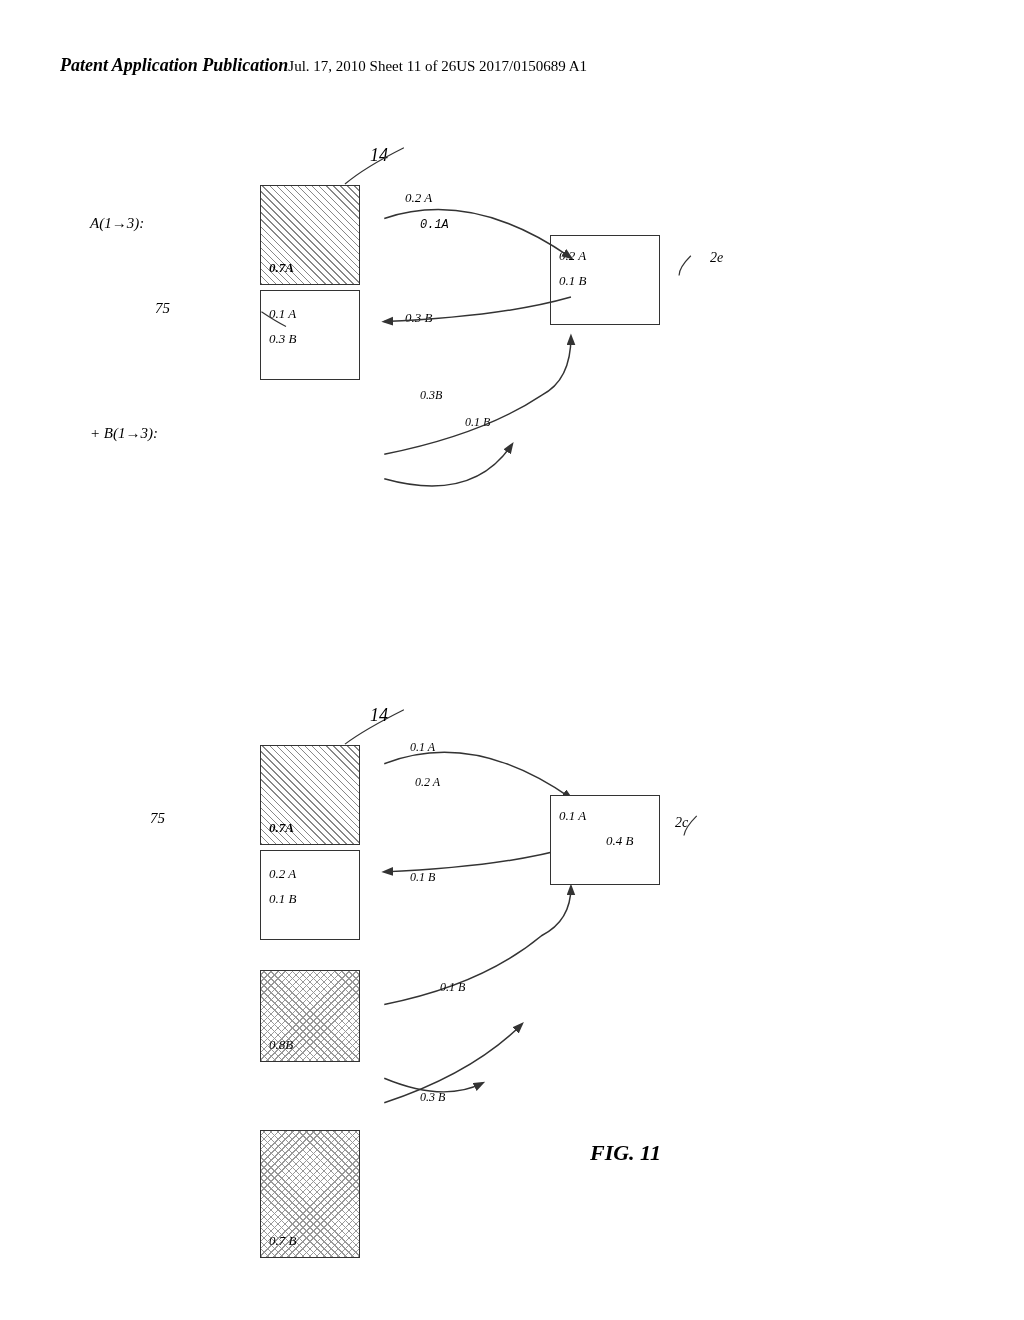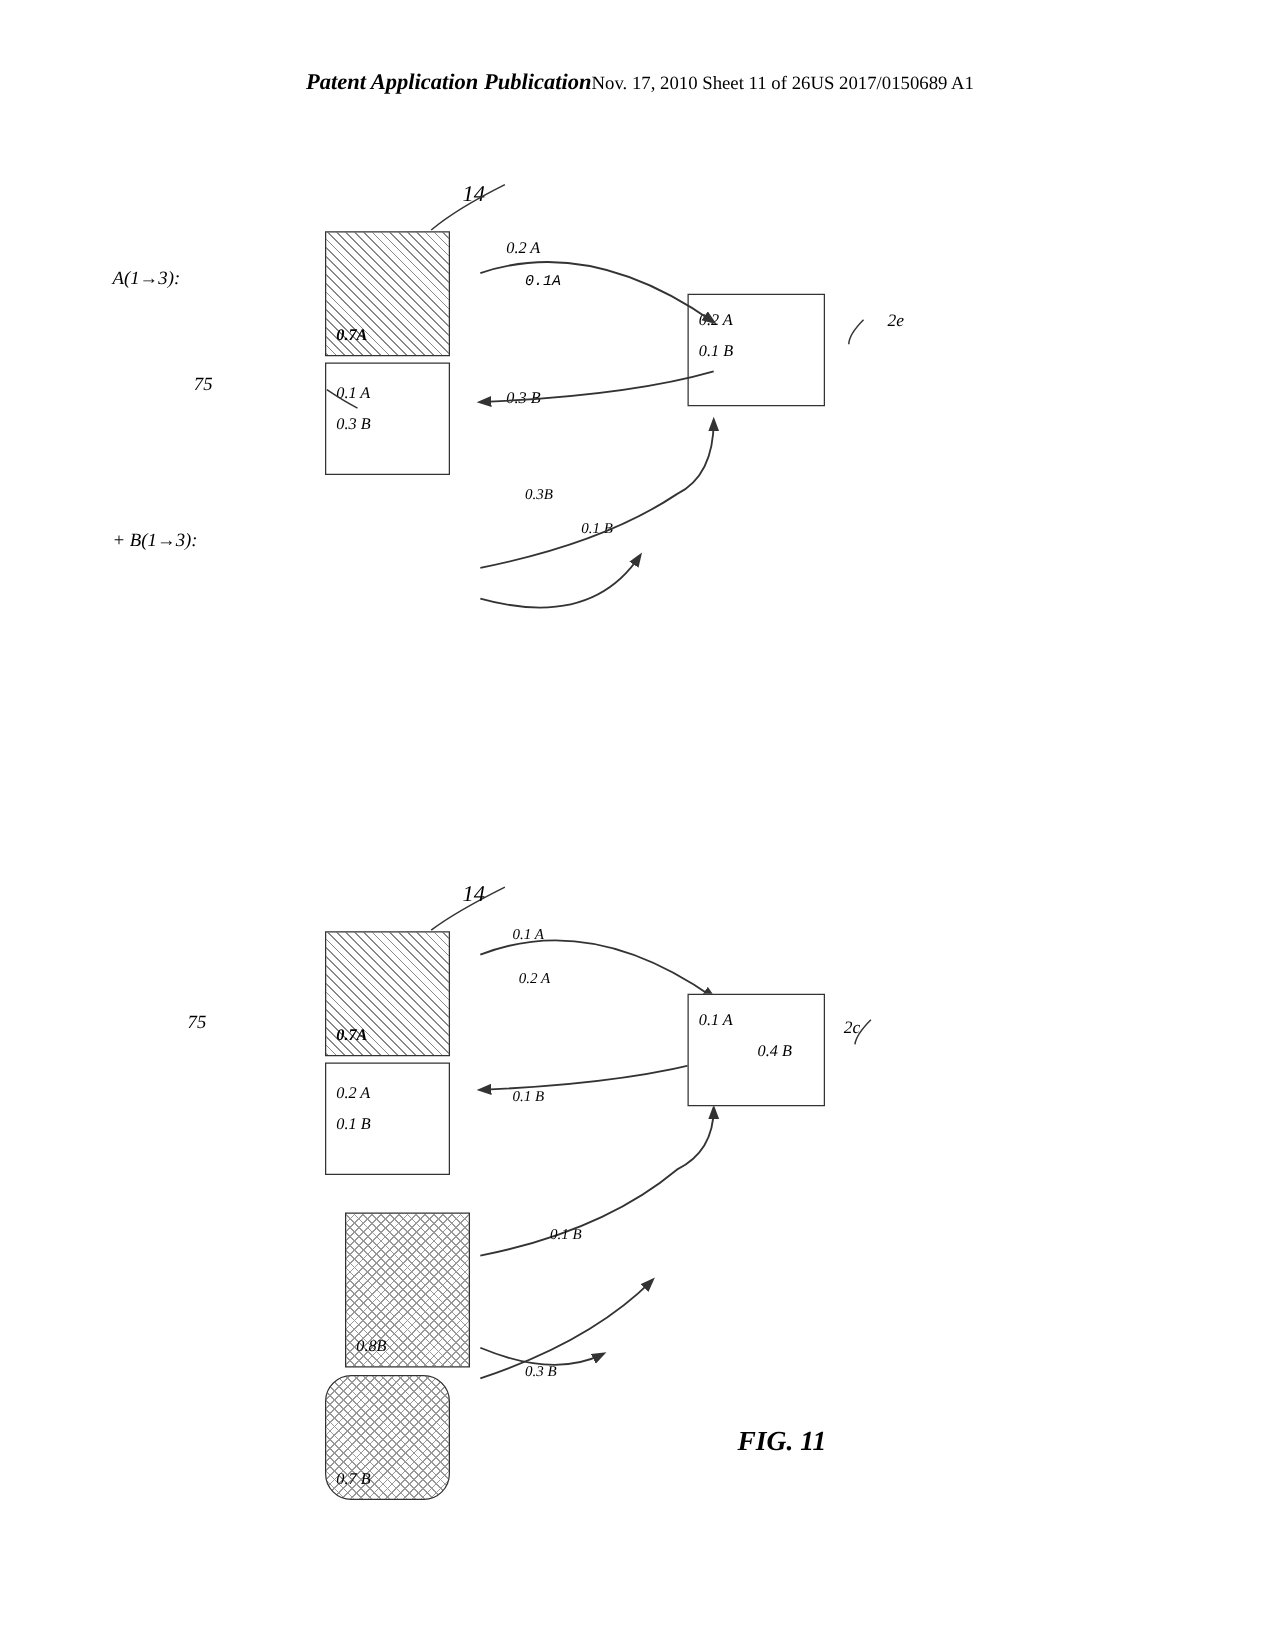--- a/index.html
+++ b/index.html
@@ -11,21 +11,21 @@
       position: relative;
       overflow: hidden;
     }
 
     .page-header {
       position: absolute;
       top: 55px;
       left: 0;
       right: 0;
       display: flex;
-      justify-content: center;
+      justify-content: flex-start;
       padding: 0 60px;
       align-items: baseline;
     }
 
     .header-left {
       font-size: 18px;
       font-weight: bold;
       font-style: italic;
     }
 
@@ -111,21 +111,21 @@
       font-size: 22px;
       font-style: italic;
       font-weight: bold;
     }
   </style>
 </head>
 <body>
 
 <div class="page-header">
   <span class="header-left">Patent Application Publication</span>
-  <span class="header-center">Nov. 17, 2010  Sheet 11 of 26</span>
+  <span class="header-center">Jul. 17, 2010  Sheet 11 of 26</span>
   <span class="header-right">US 2017/0150689 A1</span>
 </div>
 
 <div class="diagram-area">
 
   <div class="annotation-label" style="top:15px; left:310px;">14</div>
 
   <div class="annotation-label" style="top:85px; left:30px; font-size:15px;">A(1→3):</div>
 
   <div class="annotation-label" style="top:170px; left:95px; font-size:15px;">75</div>
@@ -202,25 +202,25 @@
 
   <div class="box box-hatched-diagonal" style="top:615px; left:200px; width:100px; height:100px;">
     <div class="box-label" style="bottom:8px; left:8px;">0.7A</div>
   </div>
 
   <div class="box box-plain" style="top:720px; left:200px; width:100px; height:90px;">
     <div class="box-label" style="top:15px; left:8px;">0.2 A</div>
     <div class="box-label" style="top:40px; left:8px;">0.1 B</div>
   </div>
 
-  <div class="box box-hatched-cross" style="top:840px; left:216px; width:100px; height:124px;">
+  <div class="box box-hatched-cross" style="top:840px; left:200px; width:100px; height:92px;">
     <div class="box-label" style="bottom:8px; left:8px;">0.8B</div>
   </div>
 
-  <div class="box box-hatched-cross" style="top:970px; left:200px; width:100px; height:100px;border-radius:21px;">
+  <div class="box box-hatched-cross" style="top:1000px; left:200px; width:100px; height:128px;">
     <div class="box-label" style="bottom:8px; left:8px;">0.7 B</div>
   </div>
 
   <div class="box box-plain" style="top:665px; left:490px; width:110px; height:90px;">
     <div class="box-label" style="top:12px; left:8px;">0.1  A</div>
     <div class="box-label" style="top:37px; left:8px;margin-left:47px;">0.4 B</div>
   </div>
 
   <div class="annotation-label" style="top:610px; left:350px; font-size:12px;">0.1 A</div>
   <div class="annotation-label" style="top:645px; left:355px; font-size:12px;">0.2 A</div>

